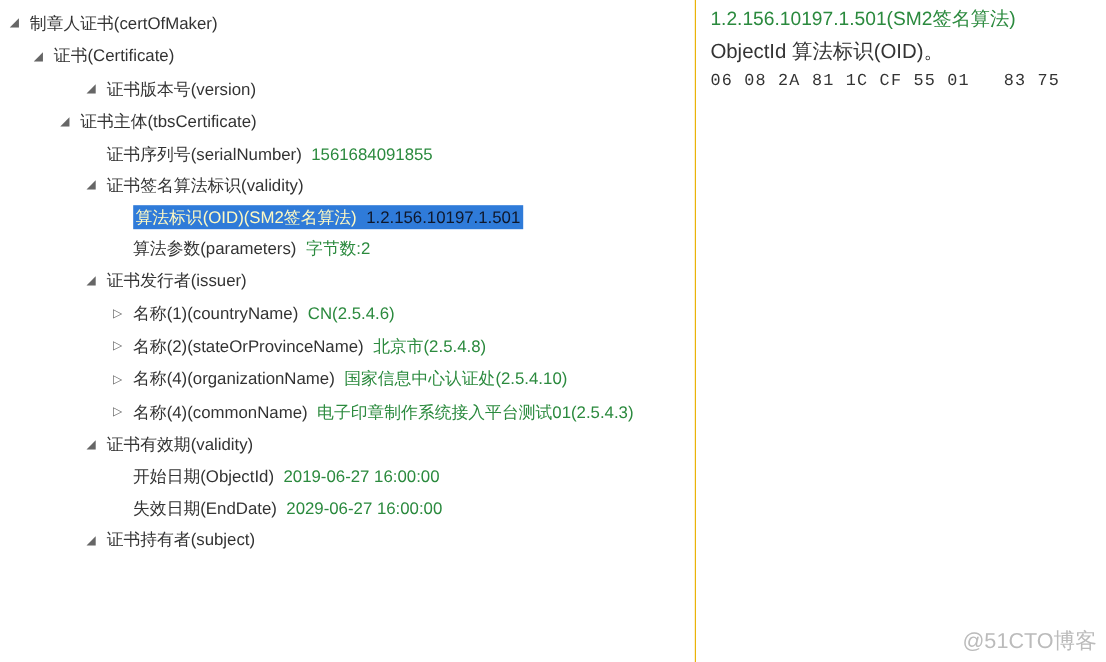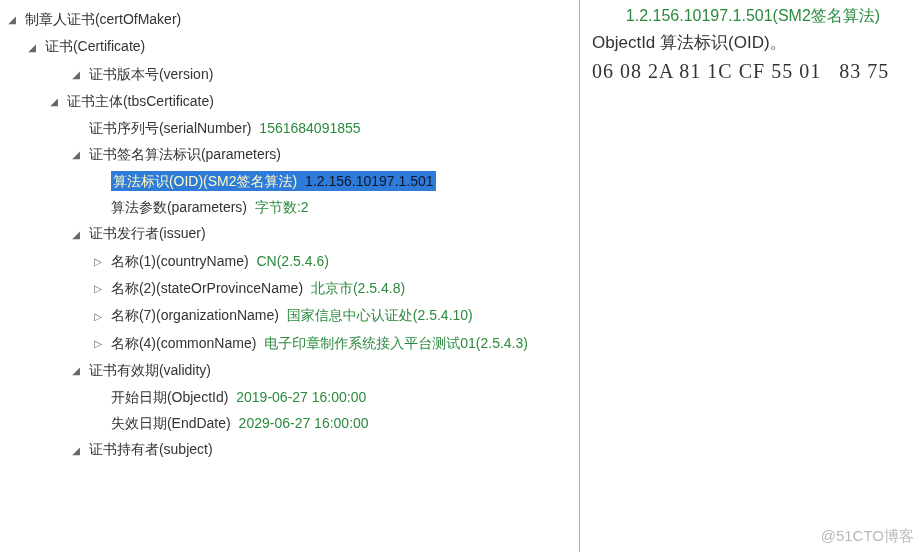--- a/index.html
+++ b/index.html
@@ -63,40 +63,39 @@
       background: #2f7bd9;
       color: #fff;
       padding: 2px 2px;
     }
     .selected .label { color: #fef9c3; }
     .selected .val-green { color: #0f172a; }
     .right-title {
       color: #2b8a3e;
       font-size: 16px;
       margin-bottom: 4px;
-      text-align: center;
     }
     .right-sub {
       color: #333;
       font-size: 17px;
       margin-bottom: 6px;
     }
     .hexrow {
-      font-family: Liberation Serif, serif;
-      font-size: 20px;
+      font-family: Liberation Mono, monospace;
+      font-size: 14px;
       letter-spacing: 1px;
       color: #333;
       white-space: pre;
     }
     .watermark {
       position: absolute;
       right: 8px;
       bottom: 6px;
       color: #bbb;
-      font-size: 15px;
+      font-size: 18px;
     }
   </style>
 </head>
 <body>
 
 <div class="container">
   <div class="left-pane">
 
     <div class="tree-node indent-0">
       <span class="arrow">◢</span>
@@ -120,21 +119,21 @@
 
 
     <div class="tree-node indent-3">
       <span class="no-arrow"></span>
       <span class="label">证书序列号(serialNumber)</span>
       <span class="val-green">1561684091855</span>
     </div>
 
     <div class="tree-node indent-3">
       <span class="arrow">◢</span>
-      <span class="label">证书签名算法标识(parameters)</span>
+      <span class="label">证书签名算法标识(validity)</span>
     </div>
 
     <div class="tree-node indent-4">
       <span class="no-arrow"></span>
       <span class="selected">
         <span class="label">算法标识(OID)(SM2签名算法)</span>
         <span class="val-green">1.2.156.10197.1.501</span>
       </span>
     </div>
 
@@ -156,21 +155,21 @@
     </div>
 
     <div class="tree-node indent-4">
       <span class="arrow">▷</span>
       <span class="label">名称(2)(stateOrProvinceName)</span>
       <span class="val-green">北京市(2.5.4.8)</span>
     </div>
 
     <div class="tree-node indent-4">
       <span class="arrow">▷</span>
-      <span class="label">名称(7)(organizationName)</span>
+      <span class="label">名称(4)(organizationName)</span>
       <span class="val-green">国家信息中心认证处(2.5.4.10)</span>
     </div>
 
     <div class="tree-node indent-4">
       <span class="arrow">▷</span>
       <span class="label">名称(4)(commonName)</span>
       <span class="val-green">电子印章制作系统接入平台测试01(2.5.4.3)</span>
     </div>
 
     <div class="tree-node indent-3">

